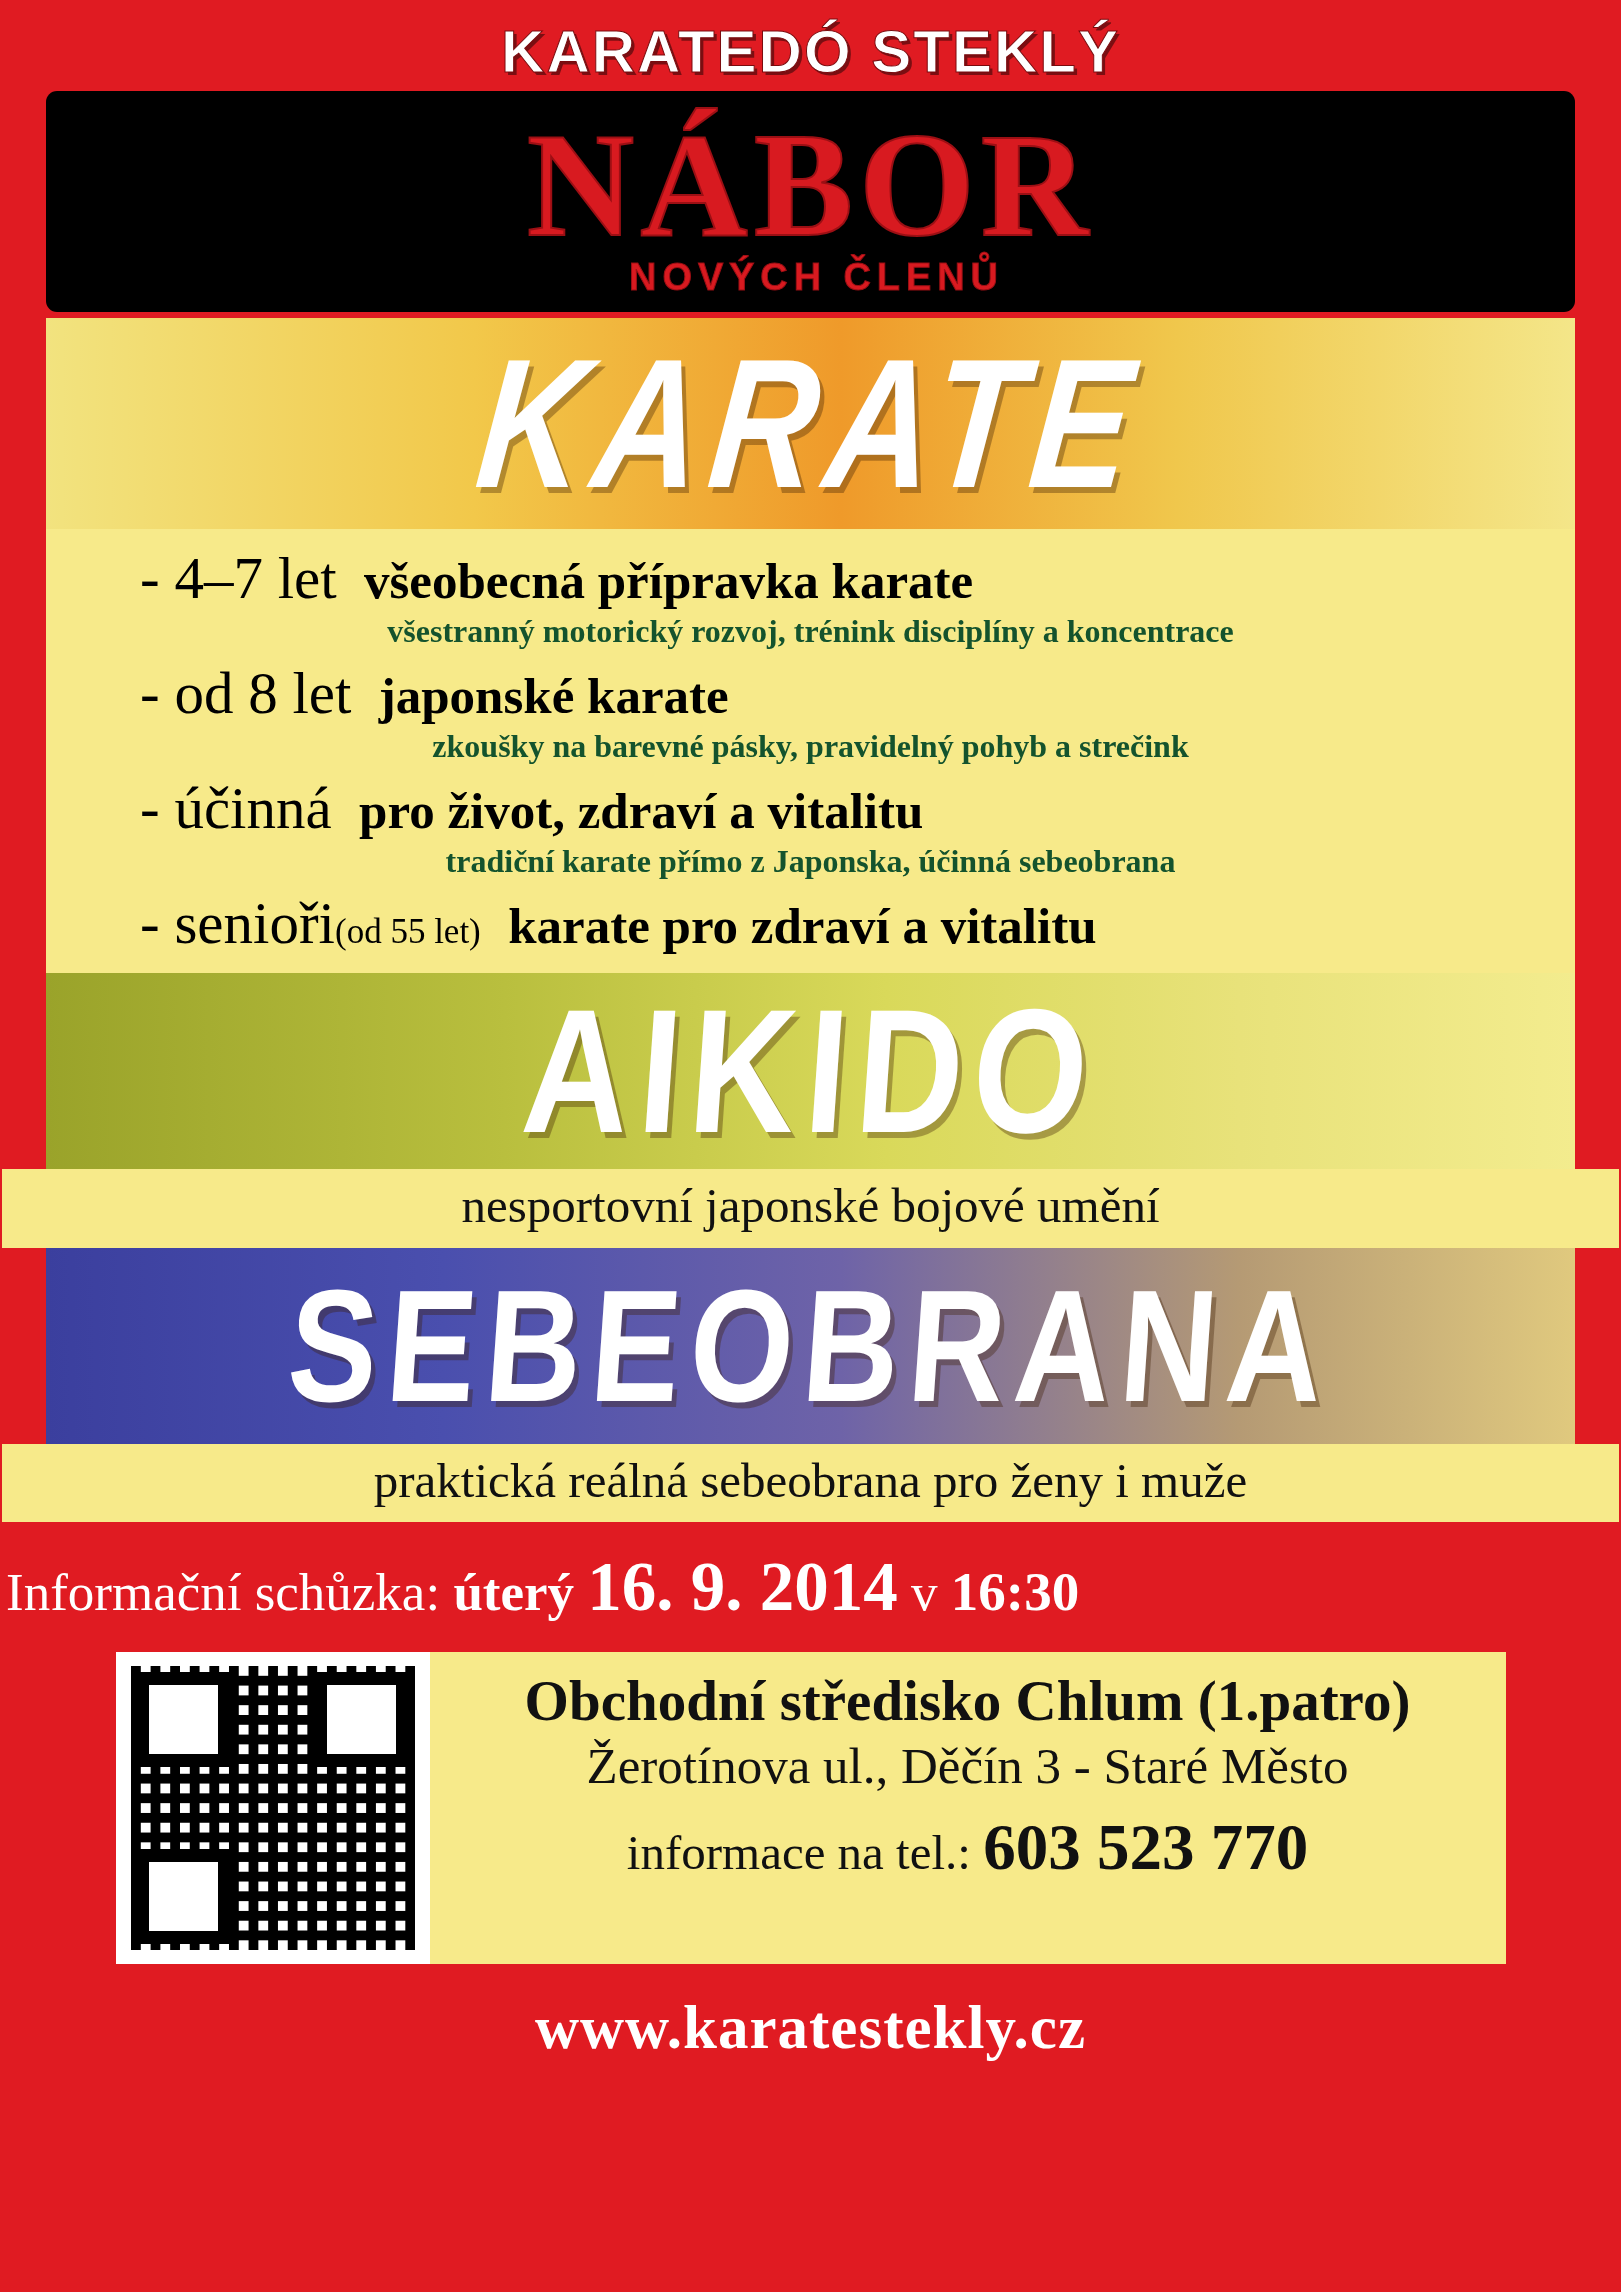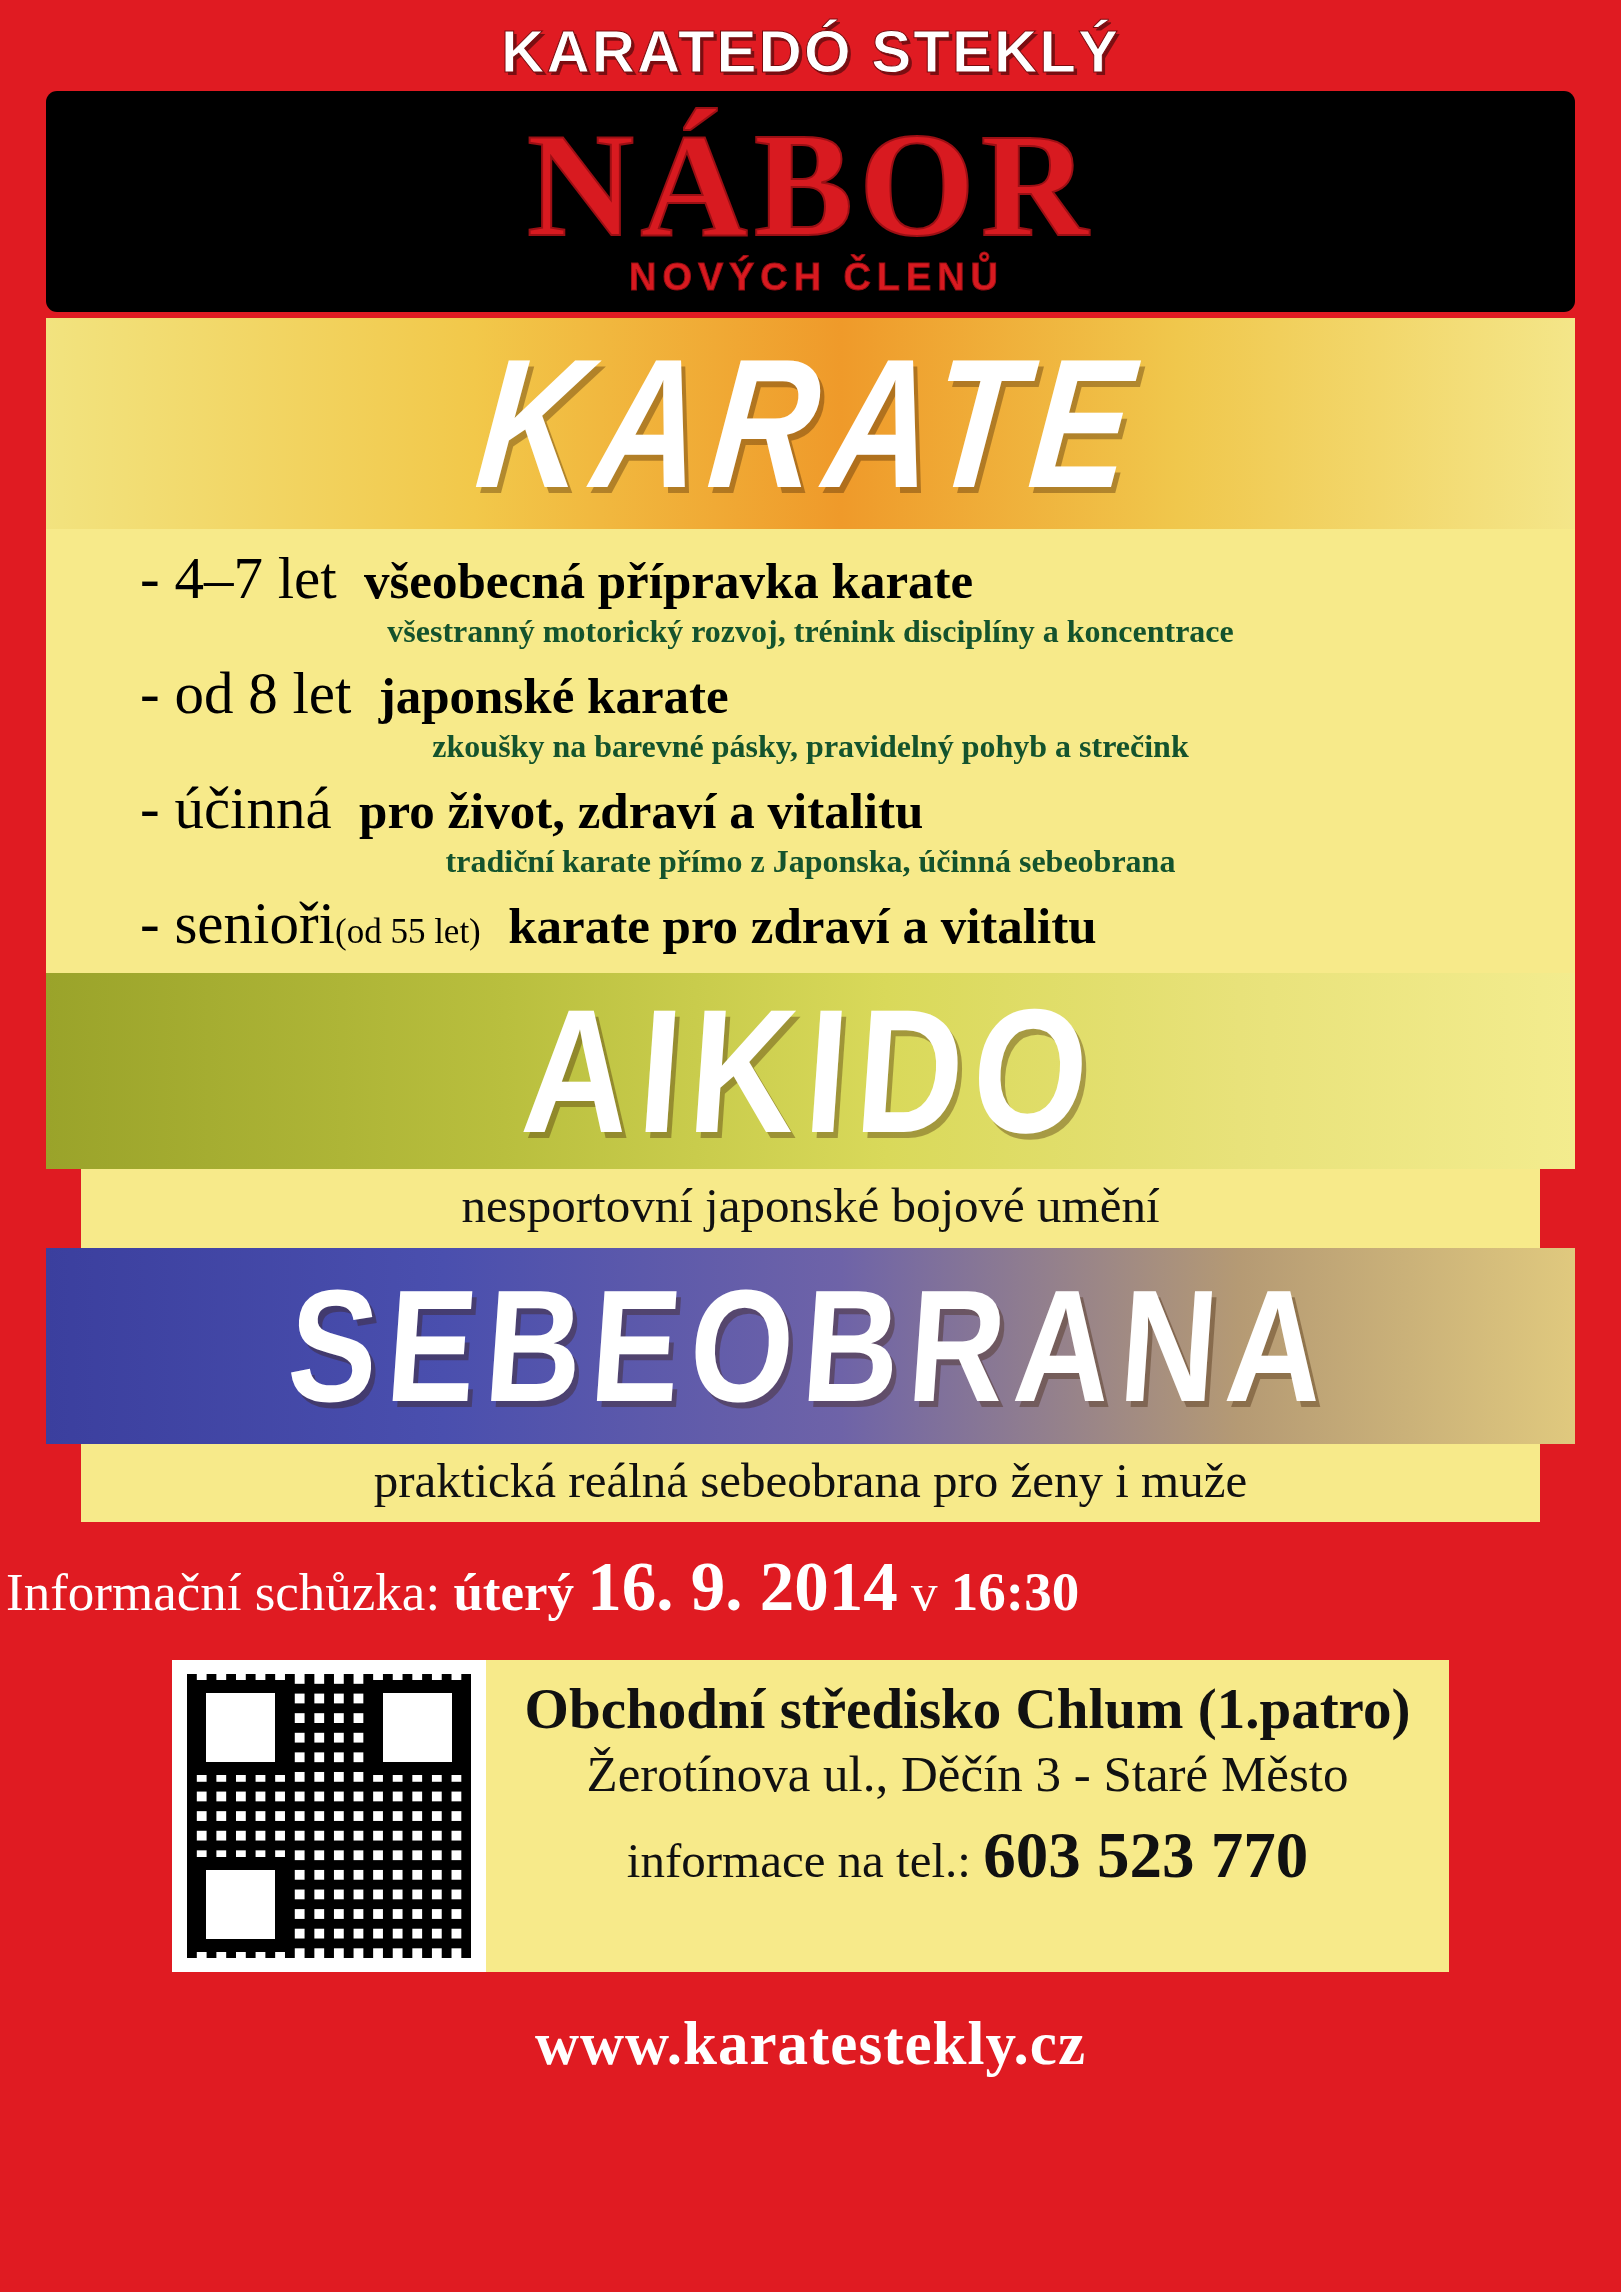--- a/index.html
+++ b/index.html
@@ -140,21 +140,21 @@
     background: linear-gradient(90deg, #9aa32a 0%, #b9bf3e 30%, #d9d95a 55%, #e8e27a 78%, #f3ec8e 100%);
     display: flex;
     align-items: center;
     justify-content: center;
   }
   .aikido-word {
     font-size: 147px;
     transform: skewX(-4deg) scaleY(1.2);
   }
   .band-caption {
-    width: 1459px;
+    width: 1617px;
     margin: 0 auto;
     background: #f7ea8a;
     text-align: center;
     color: #111;
     font-size: 49px;
     font-family: "Liberation Serif", serif;
     padding: 7.8px 0 13.7px 0;
     box-sizing: border-box;
   }
 
@@ -189,22 +189,22 @@
     font-weight: bold;
     font-size: 69px;
   }
   .meeting .mid {
     font-weight: bold;
     font-size: 55px;
   }
 
   
   .address-wrap {
-    width: 1277px;
-    margin: 12px auto;
+    width: 1390px;
+    margin: 4px auto;
     display: flex;
     align-items: stretch;
   }
   .qr-box {
     width: 314px;
     background: #ffffff;
     padding: 13.7px;
     box-sizing: border-box;
     display: flex;
     align-items: center;

